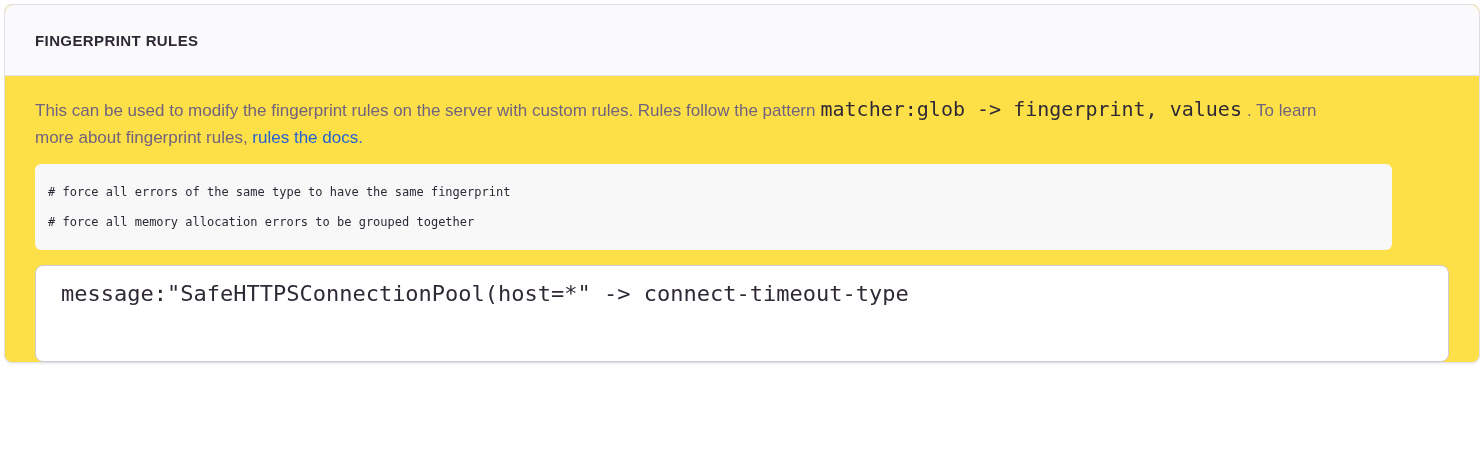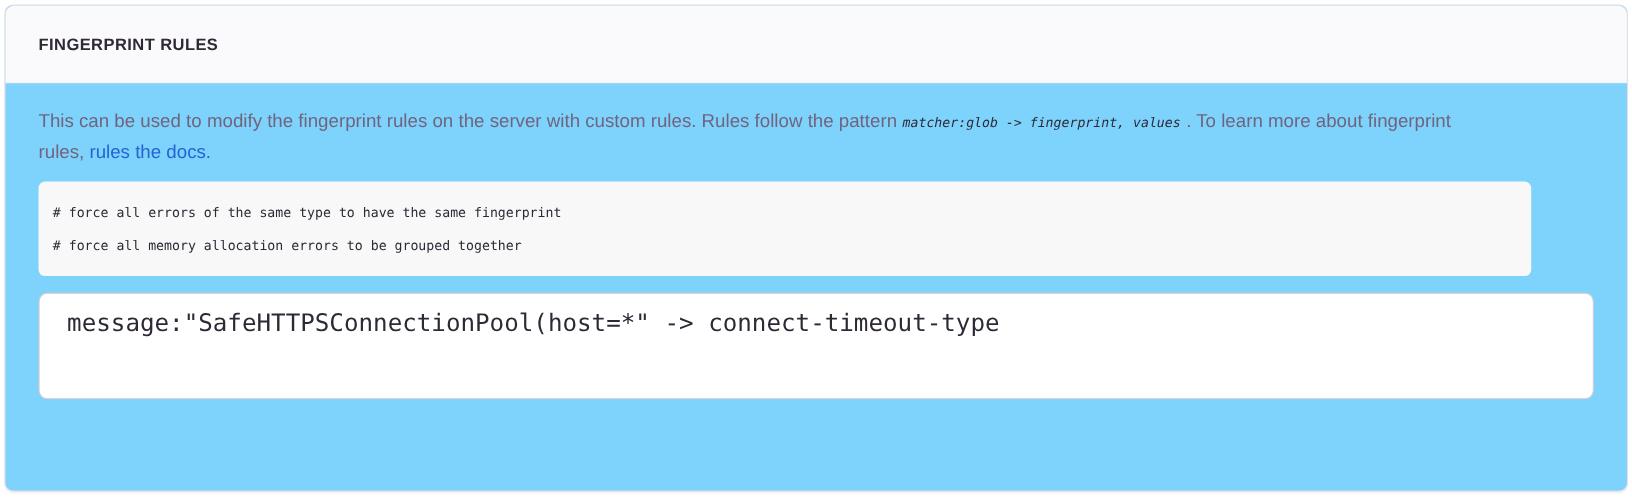--- a/index.html
+++ b/index.html
@@ -9,22 +9,22 @@
     width: 1484px;
     height: 454px;
     background: #ffffff;
     font-family: "Liberation Sans", sans-serif;
   }
   .panel {
     position: absolute;
     left: 4px;
     top: 4px;
     width: 1476px;
-    height: 443px;
-    background: #7dd3fc;
+    height: 359px;
+    background: #fde047;
     border: 1px solid #e2dee6;
     border-radius: 8px;
     box-shadow: 0 2px 0 rgba(37, 11, 54, 0.04);
   }
   .panel-header {
     height: 71px;
     display: flex;
     align-items: center;
     padding: 0 30px;
     background: #faf9fb;
@@ -44,25 +44,24 @@
   }
   .description {
     margin: 0 0 13px 0;
     max-width: 1300px;
     font-size: 17px;
     line-height: 27px;
     color: #71637e;
   }
   .inline-code {
     font-family: "DejaVu Sans Mono", monospace;
-    font-size: 12px;
+    font-size: 20px;
     color: #2f2936;
     margin: 0 5px;
     white-space: nowrap;
-    font-style: italic;
   }
   .docs-link {
     color: #2562d4;
     text-decoration: none;
     cursor: pointer;
   }
   .example-block {
     margin: 0 57px 15px 0;
     padding: 13px 13px;
     background: #f8f8f9;

